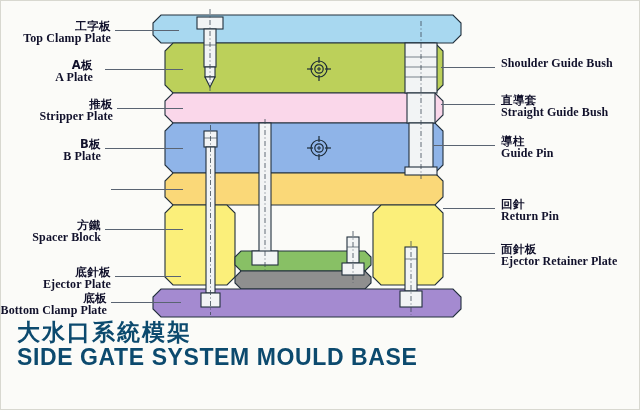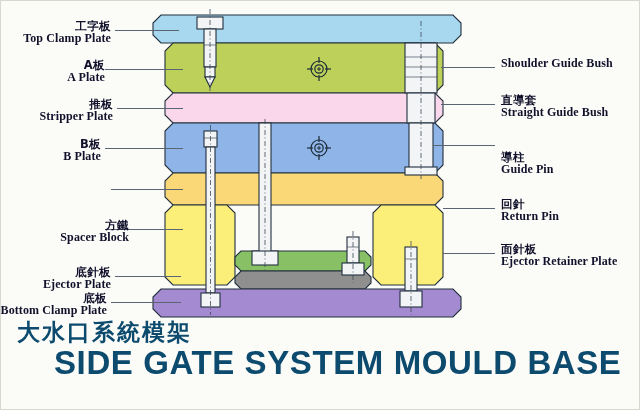--- a/index.html
+++ b/index.html
@@ -58,24 +58,23 @@
   #title-cn {
     font-family: "DejaVu Sans", "Liberation Sans", sans-serif;
     font-weight: bold;
     font-size: 23px;
     letter-spacing: 2px;
     line-height: 1.15;
   }
   #title-en {
     font-family: "Liberation Sans", "DejaVu Sans", sans-serif;
     font-weight: bold;
-    font-size: 33px;
+    font-size: 23px;
     letter-spacing: .6px;
     line-height: 1.1;
-    margin-left: 37px;
   }
   svg { display: block; }
 </style>
 </head>
 <body>
 
 <div id="page">
 
   <svg id="diagram" width="640" height="410" viewBox="0 0 640 410" style="position:absolute;left:0;top:0;">
     <defs>
@@ -190,53 +189,53 @@
   <div class="leader" style="left:440px; top:66px;  width:54px;"></div>
   <div class="leader" style="left:440px; top:103px; width:54px;"></div>
   <div class="leader" style="left:432px; top:144px; width:62px;"></div>
   <div class="leader" style="left:442px; top:207px; width:52px;"></div>
   <div class="leader" style="left:442px; top:252px; width:52px;"></div>
 
   <div class="label left" style="right:528px; top:19px;">
     <span class="cn">工字板</span>
     <span class="en">Top Clamp Plate</span>
   </div>
-  <div class="label left" style="right:534px; top:58px;">
+  <div class="label left" style="right:546px; top:58px;">
     <span class="cn">A板</span>
     <span class="en">A Plate</span>
   </div>
   <div class="label left" style="right:526px; top:97px;">
     <span class="cn">推板</span>
     <span class="en">Stripper Plate</span>
   </div>
   <div class="label left" style="right:538px; top:137px;">
     <span class="cn">B板</span>
     <span class="en">B Plate</span>
   </div>
-  <div class="label left" style="right:510px; top:218px;">
+  <div class="label left" style="right:538px; top:218px;">
     <span class="cn">方鐵</span>
     <span class="en">Spacer Block</span>
   </div>
   <div class="label left" style="right:528px; top:265px;">
     <span class="cn">底針板</span>
     <span class="en">Ejector Plate</span>
   </div>
   <div class="label left" style="right:532px; top:291px;">
     <span class="cn">底板</span>
     <span class="en">Bottom Clamp Plate</span>
   </div>
 
   <div class="label right" style="left:500px; top:56px;">
     <span class="en">Shoulder Guide Bush</span>
   </div>
   <div class="label right" style="left:500px; top:93px;">
     <span class="cn">直導套</span>
     <span class="en">Straight Guide Bush</span>
   </div>
-  <div class="label right" style="left:500px; top:150px;">
+  <div class="label right" style="left:500px; top:134px;">
     <span class="cn">導柱</span>
     <span class="en">Guide Pin</span>
   </div>
   <div class="label right" style="left:500px; top:197px;">
     <span class="cn">回針</span>
     <span class="en">Return Pin</span>
   </div>
   <div class="label right" style="left:500px; top:242px;">
     <span class="cn">面針板</span>
     <span class="en">Ejector Retainer Plate</span>

